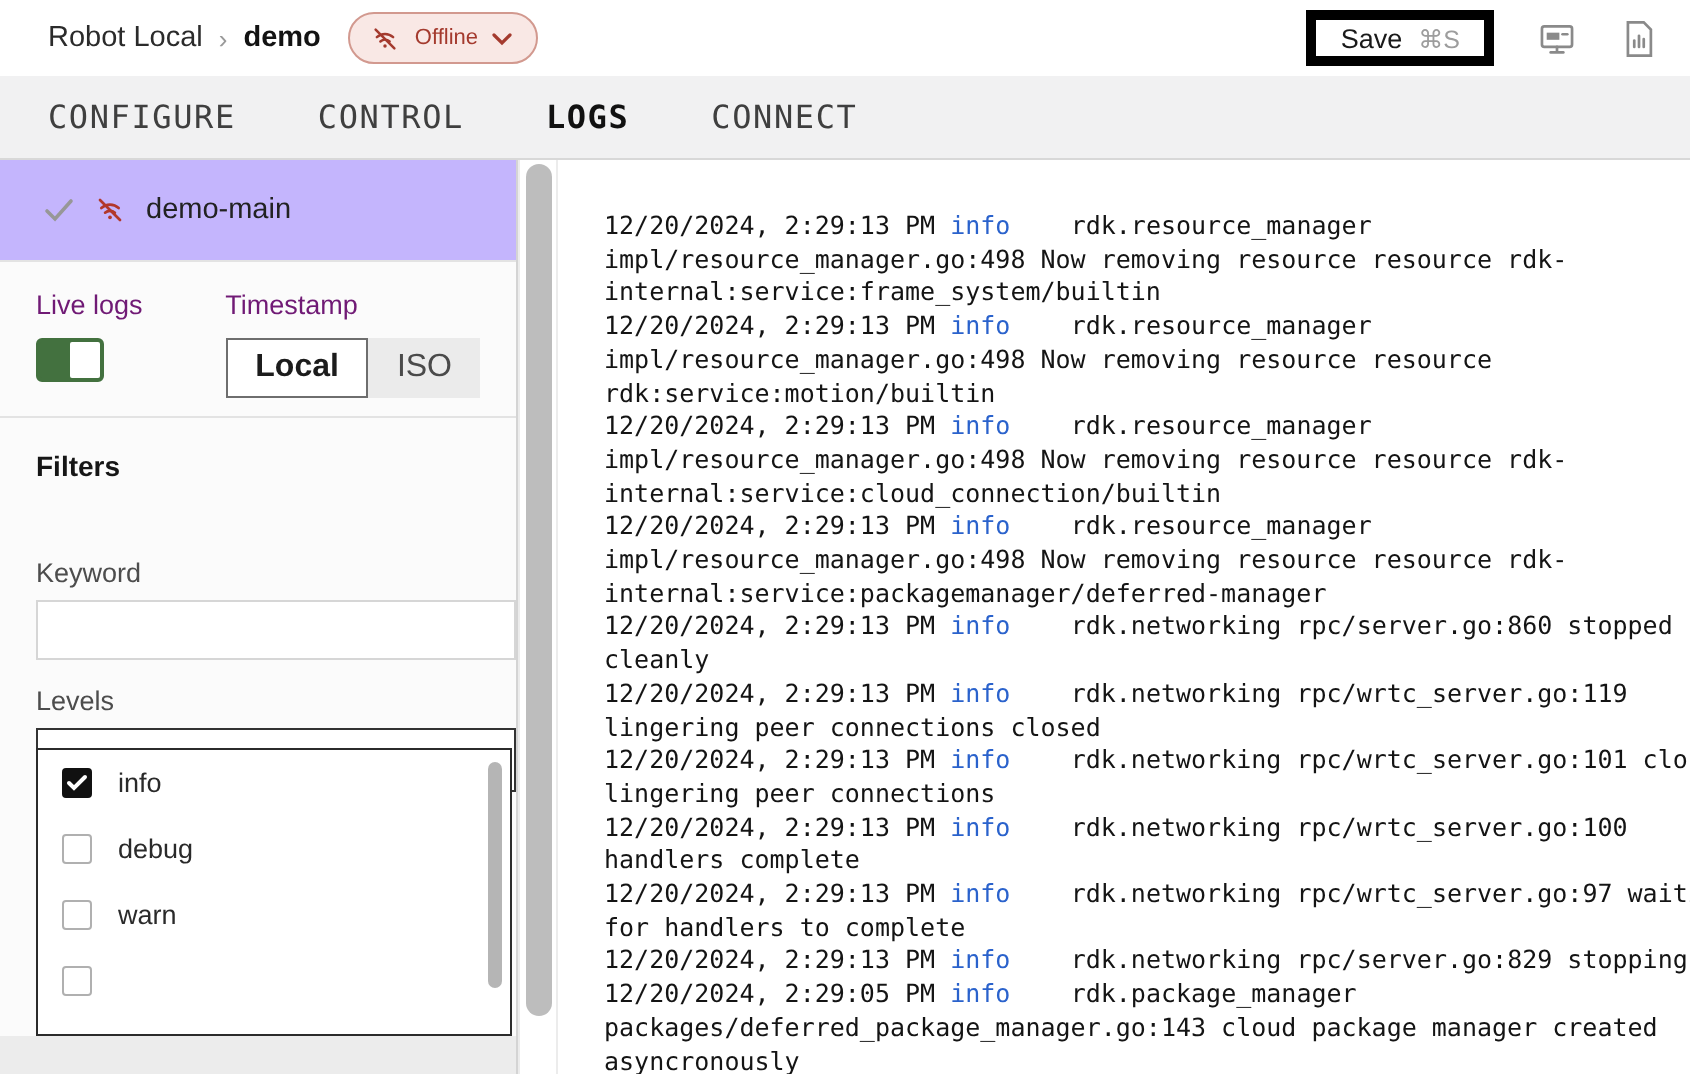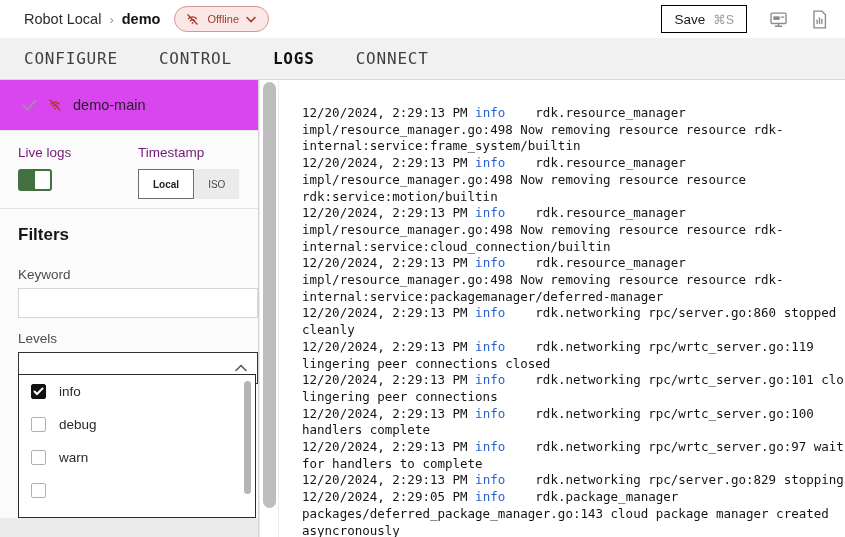--- a/index.html
+++ b/index.html
@@ -9,54 +9,54 @@
   
   .header { height:38px; display:flex; align-items:center; padding:0 14px 0 24px; background:#fff; }
   .breadcrumb { display:flex; align-items:center; gap:8px; font-size:14.5px; }
   .breadcrumb .org { color:#2b2b2b; }
   .breadcrumb .sep { color:#9a9a9a; font-size:13px; }
   .breadcrumb .machine { font-weight:700; color:#131313; }
   .status-badge { margin-left:14px; display:flex; align-items:center; gap:7px;
     background:#f9e8e5; border:1px solid #d2998f; border-radius:13px;
     height:26px; padding:0 12px 0 10px; color:#a43a2e; font-size:11px; cursor:pointer; }
   .header-right { margin-left:auto; display:flex; align-items:center; gap:22px; }
-  .save-btn { display:flex; align-items:center; gap:8px; border:1px solid #000000; background:#fff;
+  .save-btn { display:flex; align-items:center; gap:8px; border:5px solid #000000; background:#fff;
     height:28px; padding:0 12px; font-size:13.5px; color:#1a1a1a; cursor:pointer;
     font-family:"Liberation Sans", sans-serif; }
   .save-btn .shortcut { color:#9d9d9d; font-size:12.5px; }
   .hdr-icon { width:20px; height:20px; color:#8a8a8a; cursor:pointer; display:flex; align-items:center; }
 
   
   .tabbar { height:42px; background:#f1f1f2; border-bottom:1px solid #d8d8d8;
     display:flex; align-items:center; padding-left:24px; gap:41px; }
   .tab { font-family:"DejaVu Sans Mono", monospace; font-size:16px; letter-spacing:0.8px;
     color:#3f3f3f; cursor:pointer; }
   .tab.active { font-weight:700; color:#111; }
 
   
   .main { display:flex; height:457px; position:relative; }
 
   
   .sidebar { width:259px; border-right:1px solid #d4d4d4; background:#fbfbfb; position:relative; flex:0 0 auto; }
   .part-row { height:51px; display:flex; align-items:center; gap:10px; padding-left:22px;
-    background:#d946ef; border-bottom:1px solid #e3e3e3; }
+    background:#c4b5fd; border-bottom:1px solid #e3e3e3; }
   .part-name { font-size:14.5px; color:#222; }
   .controls { height:78px; border-bottom:1px solid #e3e3e3; padding:14px 18px 0 18px; display:flex; }
   .ctl-label { font-size:13.5px; color:#701a75; margin-bottom:9px; }
   .col-toggle { width:120px; }
   .toggle { width:34px; height:22px; background:#43713f; border:2px solid #43713f; border-radius:3px;
     cursor:pointer; position:relative; }
   .toggle .knob { position:absolute; right:0; top:0; width:15px; height:18px; background:#fff; border-radius:1px; }
   .segmented { display:flex; }
   .seg-btn { height:30px; display:flex; align-items:center; justify-content:center;
-    font-size:10px; cursor:pointer; padding:0 14px; background:#ebebeb; color:#4a4a4a; }
+    font-size:16px; cursor:pointer; padding:0 14px; background:#ebebeb; color:#4a4a4a; }
   .seg-btn.selected { background:#fff; border:1px solid #6e6e6e; color:#1c1c1c; font-weight:700; }
 
   .filters { padding:16px 18px 0 18px; }
-  .filters-title { font-size:17px; font-weight:700; color:#161616; margin-bottom:22px; }
+  .filters-title { font-size:14px; font-weight:700; color:#161616; margin-bottom:38px; }
   .field-label { font-size:13.5px; color:#4d4d4d; margin-bottom:6px; }
   .keyword-input { width:240px; height:30px; border:1px solid #d6d6d6; background:#fff;
     font-size:13px; padding:0 8px; outline:none; font-family:"Liberation Sans", sans-serif; }
   .levels-label { margin-top:13px; }
   .levels-select { width:240px; height:32px; border:1.5px solid #333; background:#fff;
     display:flex; align-items:center; justify-content:flex-end; padding-right:10px; cursor:pointer; }
 
   .levels-dropdown { position:absolute; left:18px; top:294px; width:238px; height:144px;
     background:#fff; border:1.5px solid #2b2b2b; overflow:hidden; z-index:5; }
   .level-row { height:33px; display:flex; align-items:center; gap:13px; padding-left:12px; cursor:pointer; }

